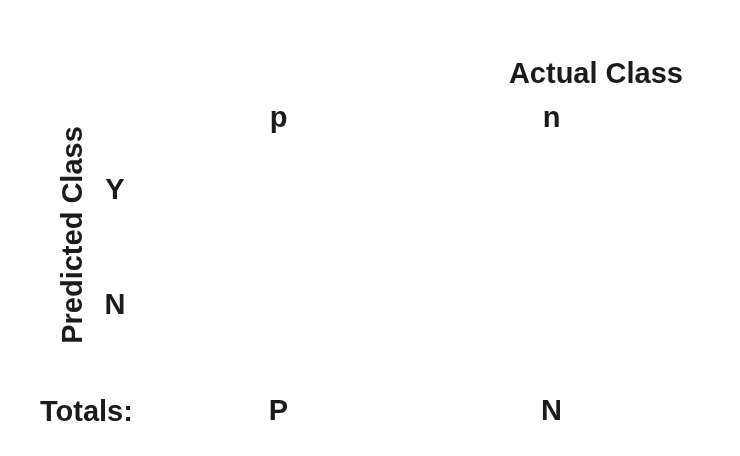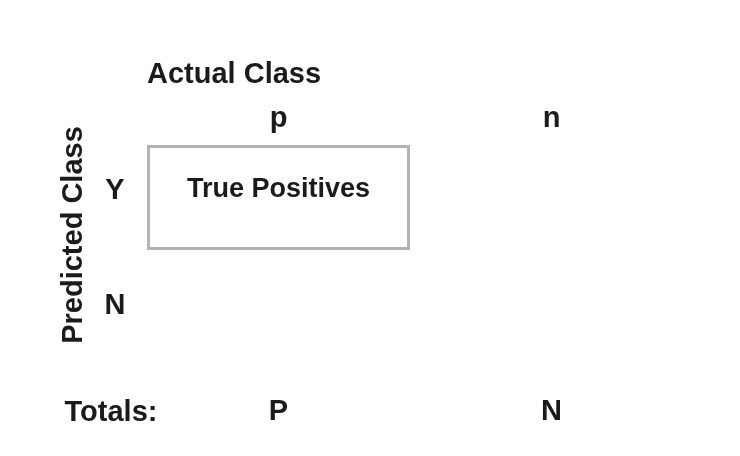--- a/index.html
+++ b/index.html
@@ -17,21 +17,21 @@
     width: 740px;
     height: 456px;
     background: var(--bg);
     overflow: hidden;
     color: var(--text-color);
   }
 
   .diagram-title {
     position: absolute;
     left: 147px; top: 56px; width: 536px;
-    text-align: left;
+    text-align: right;
     font-size: 29px; line-height: 34px; font-weight: bold;
   }
 
   .col-header {
     position: absolute;
     top: 100px; width: 263px;
     text-align: center;
     font-size: 29px; line-height: 34px; font-weight: bold;
   }
   .col-header.c0 { left: 147px; }
@@ -68,21 +68,21 @@
   .cell-label {
     display: block;
     padding-top: 24px;
     text-align: center;
     font-size: 27px; line-height: 33px; font-weight: bold;
   }
 
   .totals-label {
     position: absolute;
     left: 40px; top: 394px; width: 142px;
-    text-align: center;
+    text-align: left;
     font-size: 29px; line-height: 34px; font-weight: bold;
   }
   .total-value {
     position: absolute;
     top: 393px; width: 263px;
     text-align: center;
     font-size: 29px; line-height: 34px; font-weight: bold;
   }
   .total-value.c0 { left: 147px; }
   .total-value.c1 { left: 420px; }
@@ -95,21 +95,18 @@
   <div class="diagram-title">Actual Class</div>
 
   <div class="col-header c0">p</div>
   <div class="col-header c1">n</div>
 
   <div class="row-axis-label">Predicted Class</div>
 
   <div class="row-header r0">Y</div>
   <div class="row-header r1">N</div>
 
-  <div class="cell r0 c0">
-    <span class="cell-label">True Positives</span>
-  </div>
 
   <div class="totals-label">Totals:</div>
   <div class="total-value c0">P</div>
   <div class="total-value c1">N</div>
 
 </div>
 
 </body></html>

